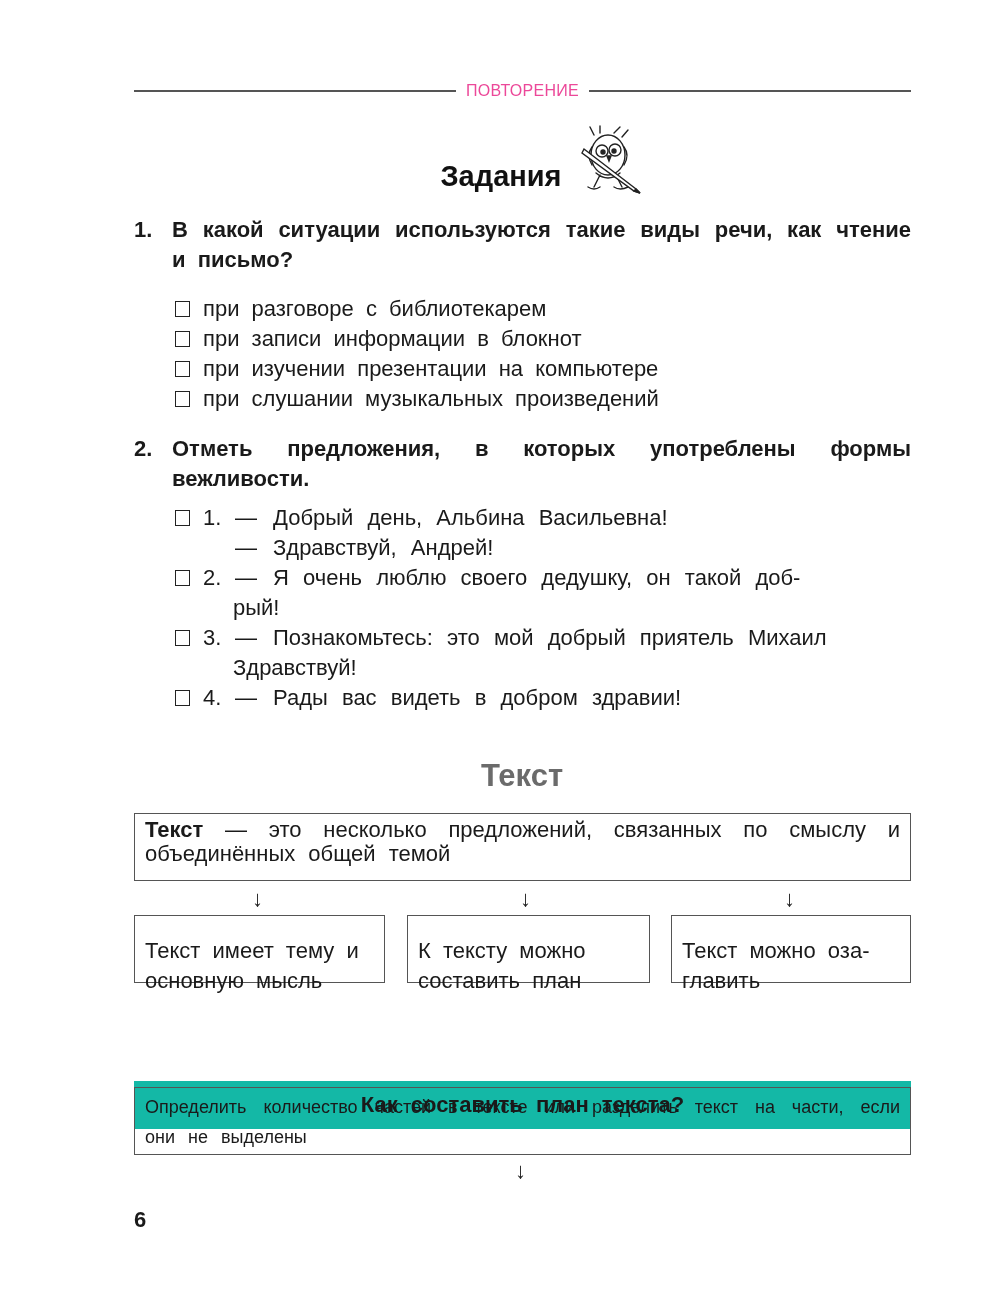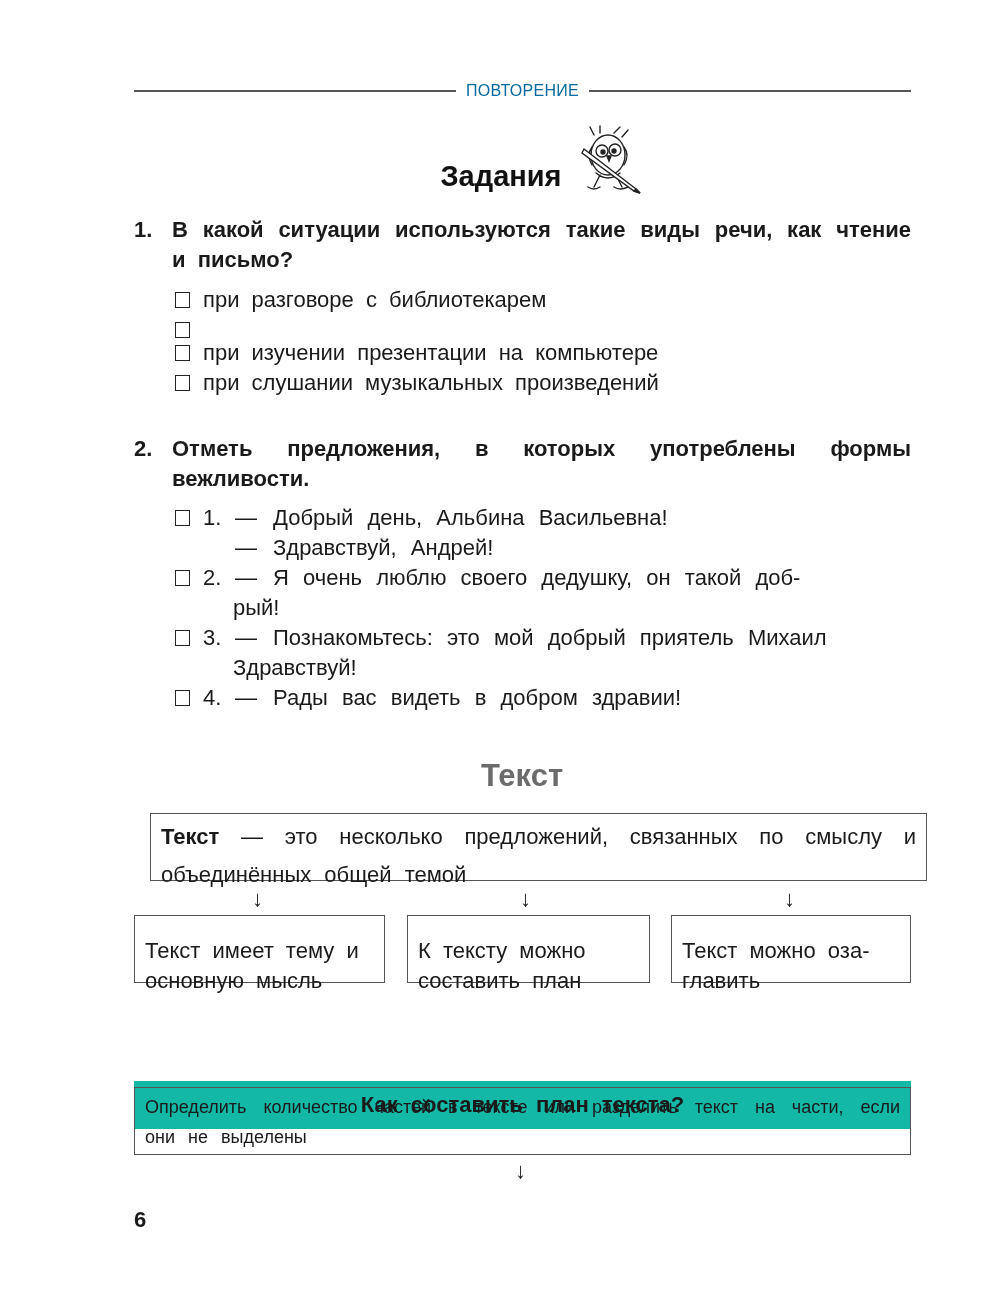--- a/index.html
+++ b/index.html
@@ -1,21 +1,21 @@
 <!DOCTYPE html>
 <html><head>
 <meta charset="utf-8">
 <style>
   * { box-sizing: border-box; margin: 0; padding: 0; }
   html, body { width: 1000px; height: 1312px; background: #ffffff; }
   body { position: relative; font-family: "Liberation Sans Narrow", "Liberation Sans", "DejaVu Sans", sans-serif; color: #1a1a1a; overflow: hidden; }
 
   .running-header { position: absolute; top: 80px; left: 134px; width: 777px; height: 22px; display: flex; align-items: center; }
   .running-header .rule { flex: 1; height: 1.5px; background: #555; }
-  .running-header .label { padding: 0 10px; font-size: 16px; letter-spacing: 0.3px; color: #0369a1; }
+  .running-header .label { padding: 0 10px; font-size: 16px; letter-spacing: 0.3px; color: #ec4899; }
 
   .tasks-title-wrap { position: absolute; top: 125px; left: 13px; width: 1000px; display: flex; justify-content: center; align-items: flex-end; }
   .tasks-title { font-weight: bold; font-size: 29px; color: #111; margin-right: 12px; margin-bottom: 4px; margin-left: 60px; }
   .owl { width: 72px; height: 72px; }
 
   .question { position: absolute; left: 134px; width: 777px; font-size: 22px; font-weight: bold; line-height: 30px; }
   .question .num { position: absolute; left: 0; top: 0; }
   .question .text { display: block; margin-left: 38px; text-align: justify; text-align-last: left; word-spacing: 6px; }
 
   .option-list { position: absolute; left: 175px; width: 736px; font-size: 22px; line-height: 30px; }
@@ -24,21 +24,21 @@
 
   .opt2 { display: flex; align-items: flex-start; }
   .opt2 .n { width: 30px; flex-shrink: 0; }
   .opt2 .d { width: 40px; flex-shrink: 0; text-align: left; padding-left: 2px; }
   .opt2 .body { flex: 1; text-align: justify; text-align-last: left; word-spacing: 8px; padding-right: 12px; }
   .opt2 .line2 { display: block; }
   .opt2 .sub { margin-left: -40px; }
 
   .section-title { position: absolute; top: 758px; left: 0; width: 1000px; text-align: center; font-size: 31px; font-weight: bold; color: #6b6b6b; margin-left: 22px; }
 
-  .def-box { position: absolute; left: 150px; top: 813px; width: 777px; height: 68px; border: 1.5px solid #555; padding: 4px 10px; font-size: 22px; line-height: 38px; text-align: justify; text-align-last: left; word-spacing: 7px; }
+  .def-box { position: absolute; left: 134px; top: 813px; width: 777px; height: 68px; border: 1.5px solid #555; padding: 4px 10px; font-size: 22px; line-height: 24px; text-align: justify; text-align-last: left; word-spacing: 7px; }
   .def-box b { font-weight: bold; }
 
   .arrow { position: absolute; font-size: 22px; line-height: 22px; color: #222; }
 
   .small-box { position: absolute; top: 915px; height: 68px; border: 1.5px solid #555; padding: 20px 10px; font-size: 22px; line-height: 30px; word-spacing: 6px; }
 
   .band { position: absolute; left: 134px; top: 1081px; width: 777px; height: 48px; background: #14b8a6; display: flex; align-items: center; justify-content: center; font-size: 22px; font-weight: bold; word-spacing: 7px; }
 
   .plan-box { position: absolute; left: 134px; top: 1087px; width: 777px; height: 68px; border: 1.5px solid #555; padding: 4px 10px; font-size: 18px; line-height: 30px; text-align: justify; text-align-last: left; word-spacing: 8px; }
 
@@ -71,27 +71,28 @@
       <path d="M62 64 L66 68 L60 66 Z" fill="#222"></path>
     </g>
   </svg>
 </div>
 
 <div class="question" style="top:215px;">
   <span class="num">1.</span>
   <span class="text">В какой ситуации используются такие виды речи, как чтение и письмо?</span>
 </div>
 
-<div class="option-list" style="top:285px;">
+<div class="option-list" style="top:294px;">
   <div class="option">
     <span class="checkbox"></span>
     <span>при разговоре с библиотекарем</span>
   </div>
   <div class="option">
     <span class="checkbox"></span>
+    <span>при записи информации в блокнот</span>
   </div>
   <div class="option">
     <span class="checkbox"></span>
     <span>при изучении презентации на компьютере</span>
   </div>
   <div class="option">
     <span class="checkbox"></span>
     <span>при слушании музыкальных произведений</span>
   </div>
 </div>

